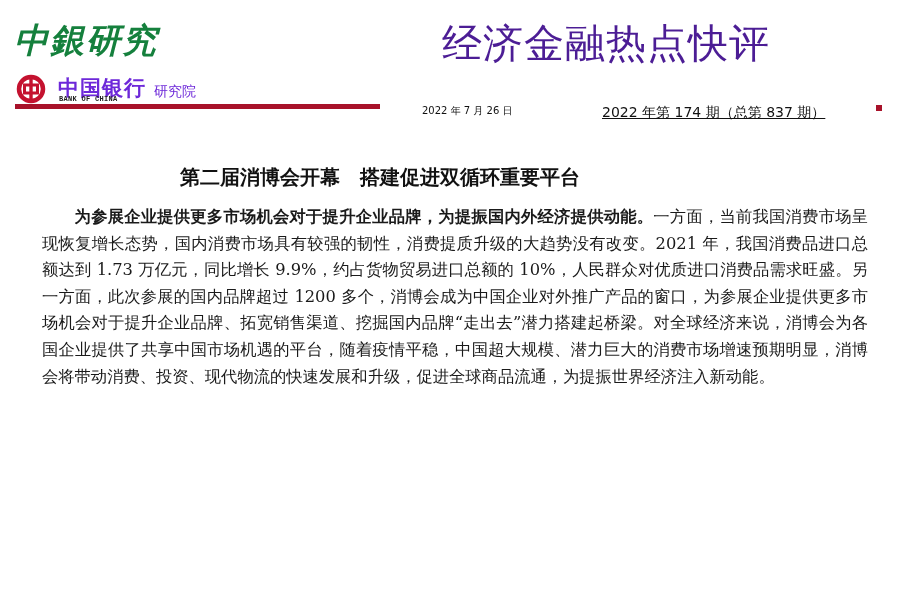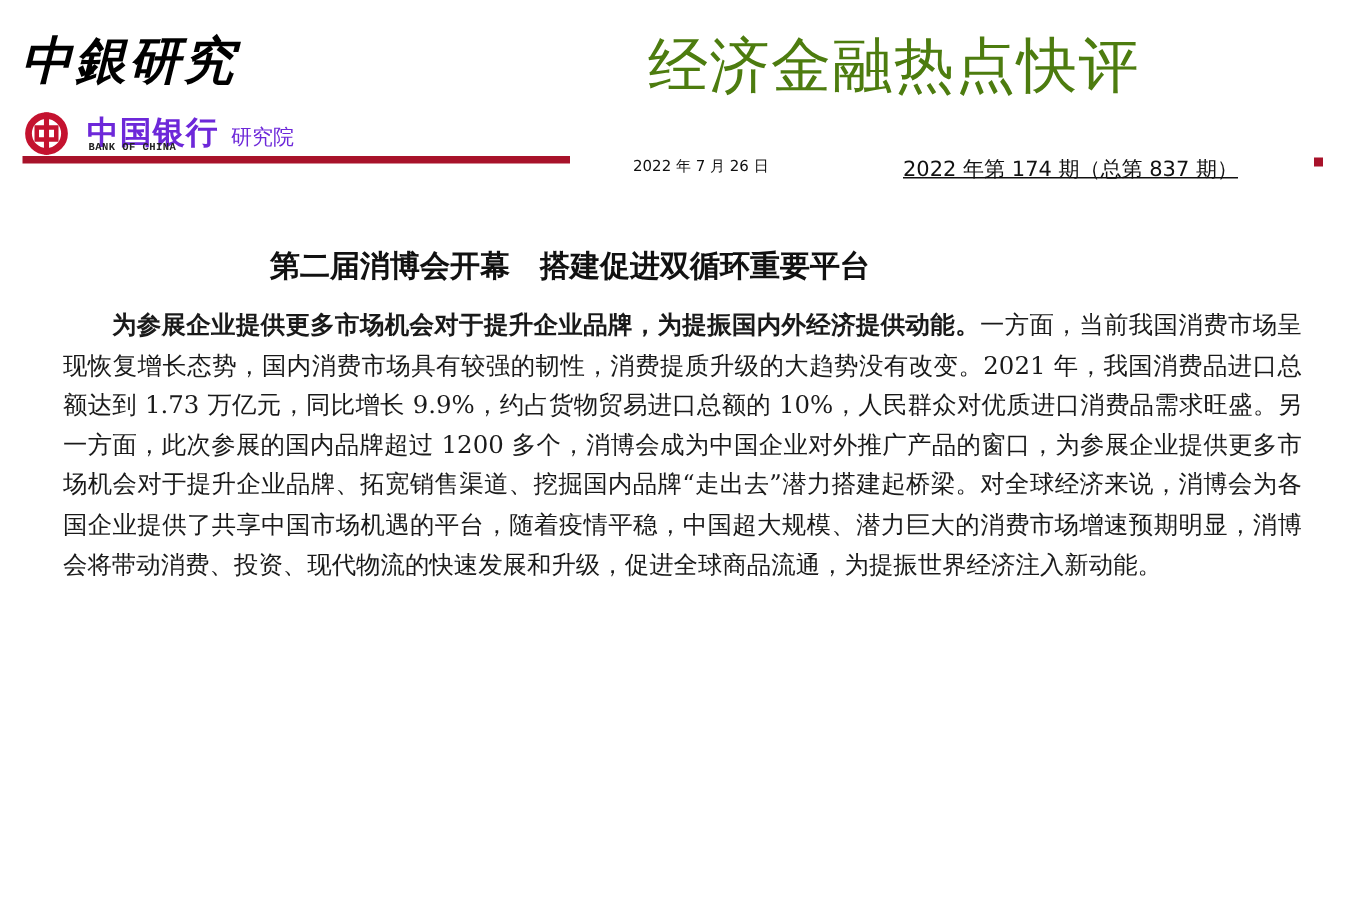--- a/index.html
+++ b/index.html
@@ -1,28 +1,28 @@
 <!DOCTYPE html>
 <html><head>
 <meta charset="utf-8">
 <style>
   html, body { margin:0; padding:0; background:#ffffff; }
   body { width:900px; height:600px; position:relative; overflow:hidden;
          font-family:"DejaVu Serif","Liberation Serif",serif; color:#111; }
   .abs { position:absolute; }
   .logo-callig { left:14px; top:18px; font-family:"DejaVu Serif",serif; font-size:34px;
-         color:#000000; letter-spacing:2px; font-style:italic; font-weight:bold; }
+         color:#15803d; letter-spacing:2px; font-style:italic; font-weight:bold; }
   .boc-emblem { left:16px; top:74px; width:30px; height:30px; }
   .boc-cn { left:58px; top:74px; font-size:21px; font-weight:bold; color:#6d28d9;
          font-family:"DejaVu Serif",serif; letter-spacing:1px; }
   .boc-en { left:59px; top:95px; font-size:7px; font-weight:bold; color:#222;
          font-family:Liberation Mono, monospace; letter-spacing:0.3px; }
   .yjy { left:154px; top:83px; font-size:14px; color:#6d28d9; font-family:"DejaVu Serif",serif; }
   .redbar { left:15px; top:104px; width:365px; height:5px; background:#a8122a; }
-  .series-title { left:432px; top:16px; font-size:40px; color:#4d7c0f;
+  .series-title { left:442px; top:16px; font-size:40px; color:#4c1d95;
          font-family:"DejaVu Sans","Liberation Sans",sans-serif; letter-spacing:1px; }
   .date { left:422px; top:104px; font-size:10px; color:#111;
          font-family:"DejaVu Sans","Liberation Sans",sans-serif; }
   .issue { left:602px; top:104px; font-size:14px; color:#111;
          font-family:"DejaVu Sans","Liberation Sans",sans-serif;text-decoration:underline; }
   .red-square { left:876px; top:105px; width:6px; height:6px; background:#a8122a; }
   .headline { left:0; width:760px; top:164px; text-align:center; font-size:20px; font-weight:bold;
          font-family:"DejaVu Sans","Liberation Sans",sans-serif; color:#111; }
   .body-text { left:42px; top:204px; width:826px; font-size:16.3px; line-height:26.6px;
          text-align:justify; font-family:"DejaVu Serif","Liberation Serif",serif; color:#1a1a1a; }

